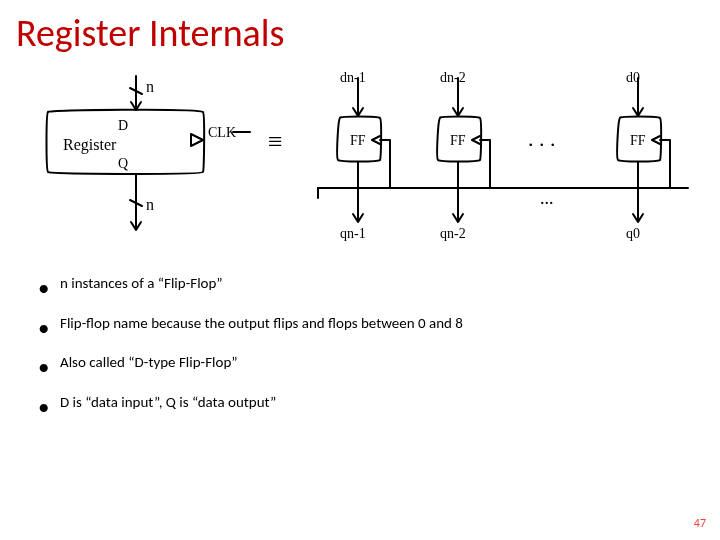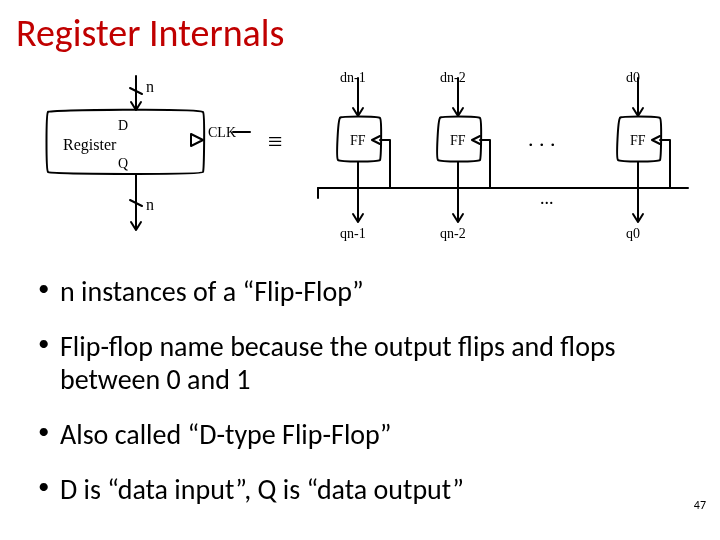--- a/index.html
+++ b/index.html
@@ -40,39 +40,39 @@
     top: 275px;
     left: 38px;
     right: 38px;
   }
   .bullets ul {
     list-style: none;
     padding: 0;
     margin: 0;
   }
   .bullets li {
-    font-size: 28px;
+    font-size: 15px;
     line-height: 1.18;
     margin-bottom: 22px;
     position: relative;
     padding-left: 22px;
   }
   .bullets li::before {
     content: "•";
     position: absolute;
     left: 0;
     top: 0;
     font-size: 23px;
   }
   .pagenum {
     position: absolute;
     right: 14px;
-    bottom: 28px;
+    bottom: 10px;
     font-size: 12px;
-    color: #000000;
+    color: #ef4444;
   }
   
   svg .sk { stroke:#000; stroke-width:2; fill:none; stroke-linecap:round; stroke-linejoin:round; }
   svg text { font-family: "Comic Sans MS", "Segoe Script", cursive; font-size:16px; fill:#000; }
   svg text.small { font-size:14px; }
 </style>
 </head>
 <body>
 
 <div class="slide">
@@ -143,21 +143,21 @@
       <path class="sk" d="M642 66 L634 70 L642 74"></path>
       <path class="sk" d="M620 92 L620 150"></path>
       <path class="sk" d="M615 144 L620 152 L625 144"></path>
       <text x="608" y="168" class="small">q0</text>
     </svg>
   </div>
 
   <div class="bullets">
     <ul>
       <li>n instances of a “Flip-Flop”</li>
-      <li>Flip-flop name because the output flips and flops between 0 and 1</li>
+      <li>Flip-flop name because the output flips and flops between 0 and 8</li>
       <li>Also called “D-type Flip-Flop”</li>
       <li>D is “data input”, Q is “data output”</li>
     </ul>
   </div>
 
   <div class="pagenum">47</div>
 
 </div>
 
 </body></html>

